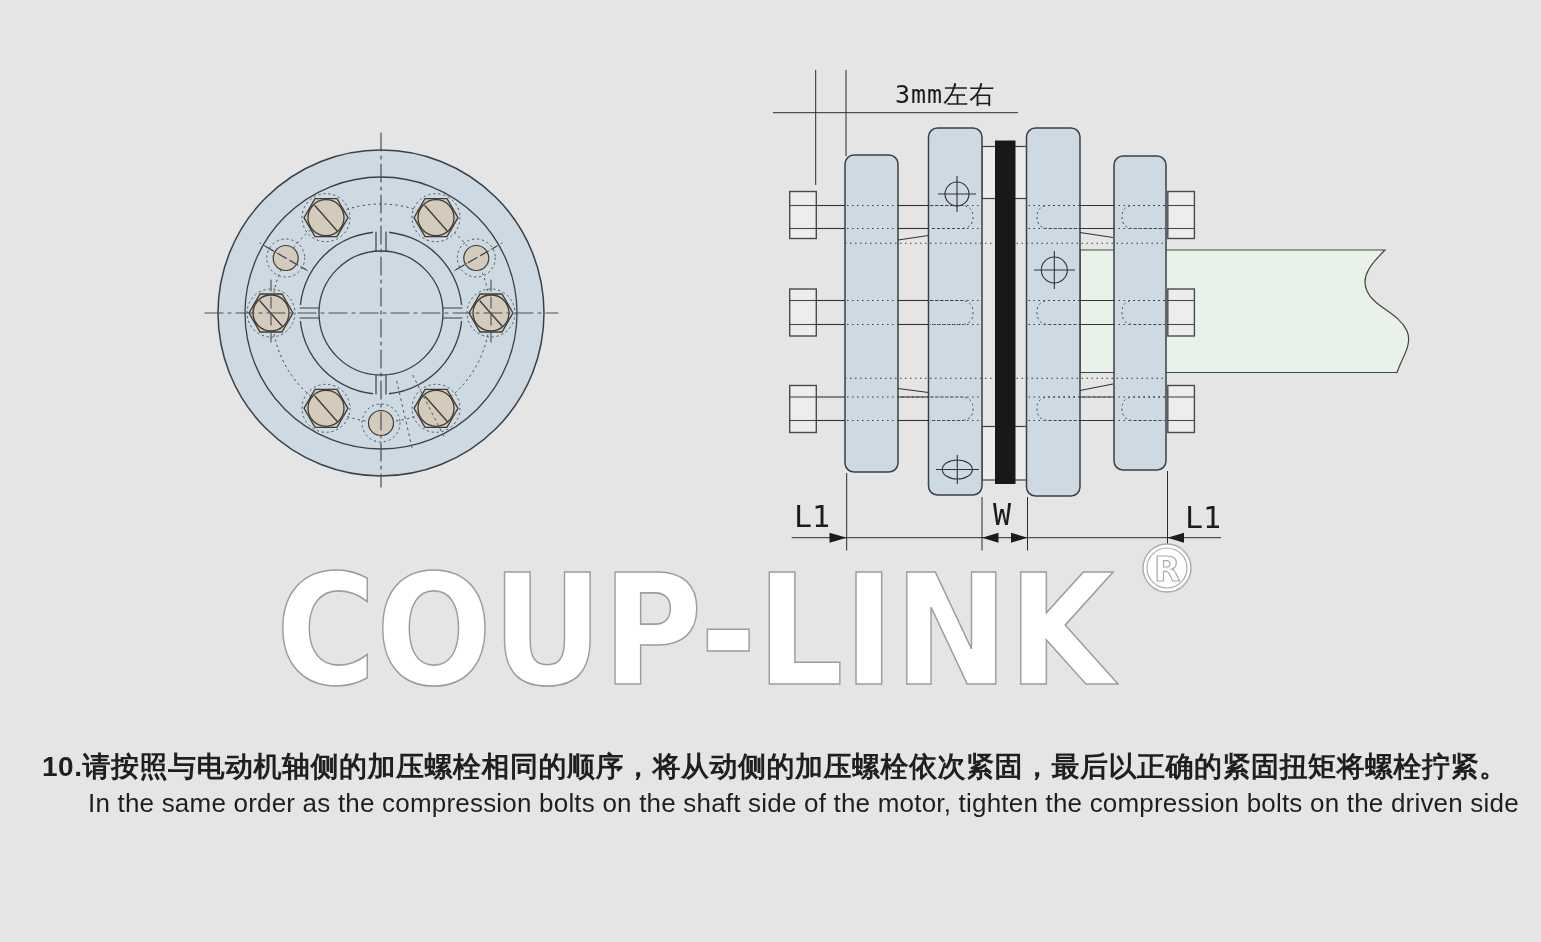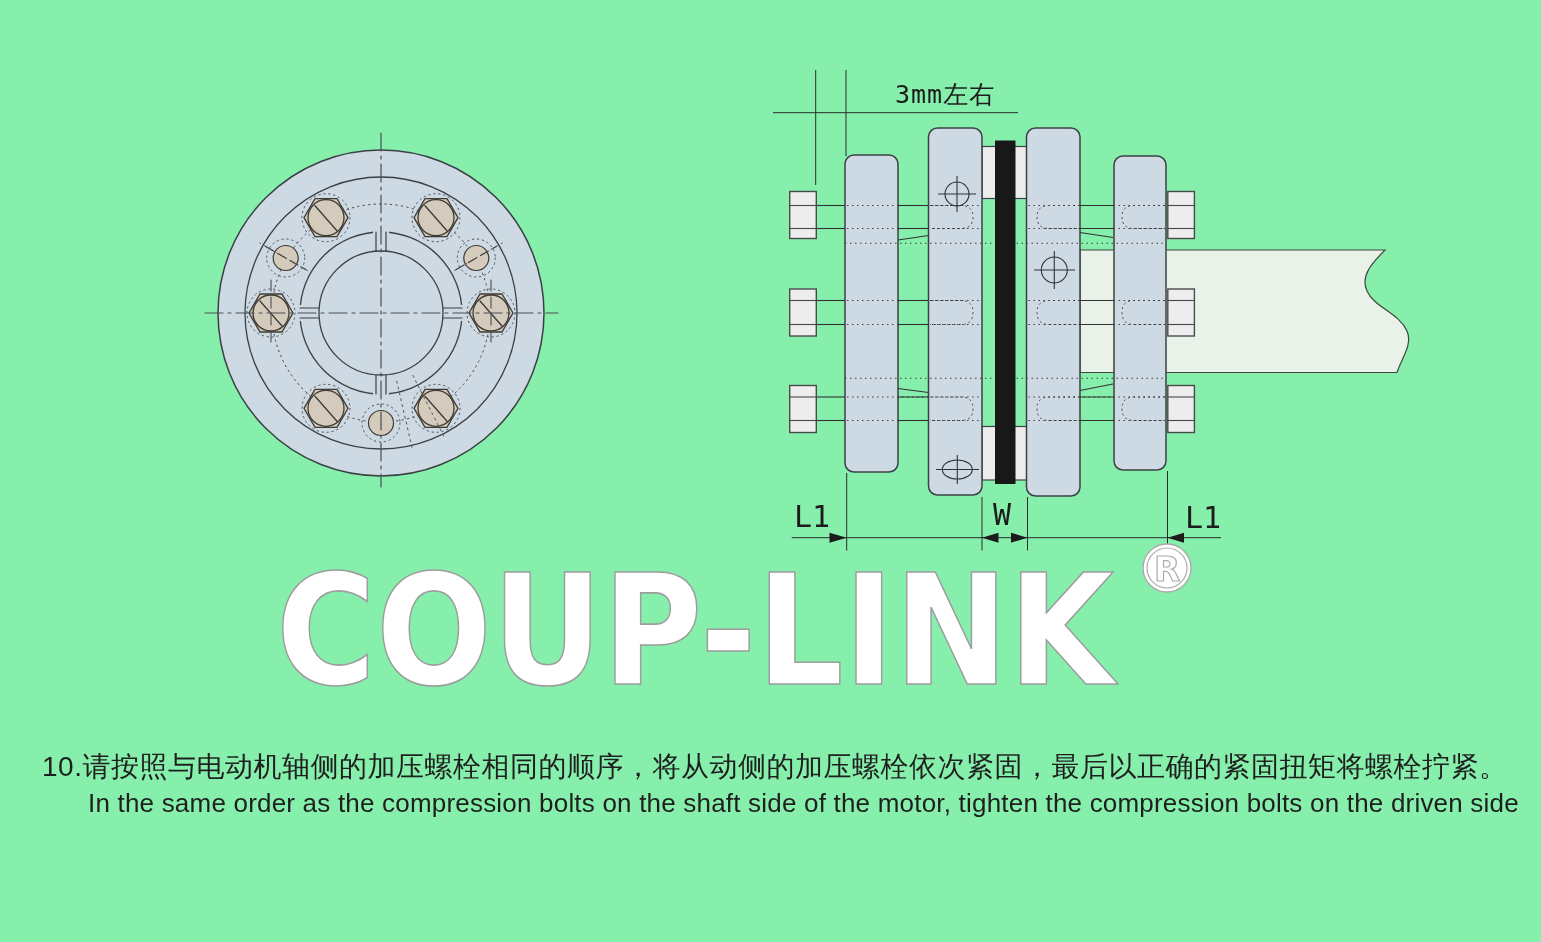--- a/index.html
+++ b/index.html
@@ -1,20 +1,20 @@
 <!DOCTYPE html>
 <html><head>
 <meta charset="utf-8">
 <style>
   html,body{margin:0;padding:0;background:#ffffff;}
-  .canvas{position:relative;width:1541px;height:942px;background:#86efac;overflow:hidden;
+  .canvas{position:relative;width:1541px;height:942px;background:#e5e5e5;overflow:hidden;
           font-family:"Liberation Sans",sans-serif;}
   .diagram-svg{position:absolute;left:0;top:0;}
   .instr{position:absolute;color:#1f1f1f;white-space:nowrap;}
-  .instr-cn{left:42px;top:748px;font-size:28px;font-weight:400;letter-spacing:0.5px;}
+  .instr-cn{left:42px;top:748px;font-size:28px;font-weight:700;letter-spacing:0.5px;}
   .instr-en{left:88px;font-size:26px;font-weight:400;letter-spacing:0.2px;}
   .instr-en1{top:788px;}
   .instr-en2{top:819px;}
 </style>
 </head>
 <body>
 
 <div class="canvas">
 
 <svg class="diagram-svg" width="1541" height="942" viewBox="0 0 1541 942">

